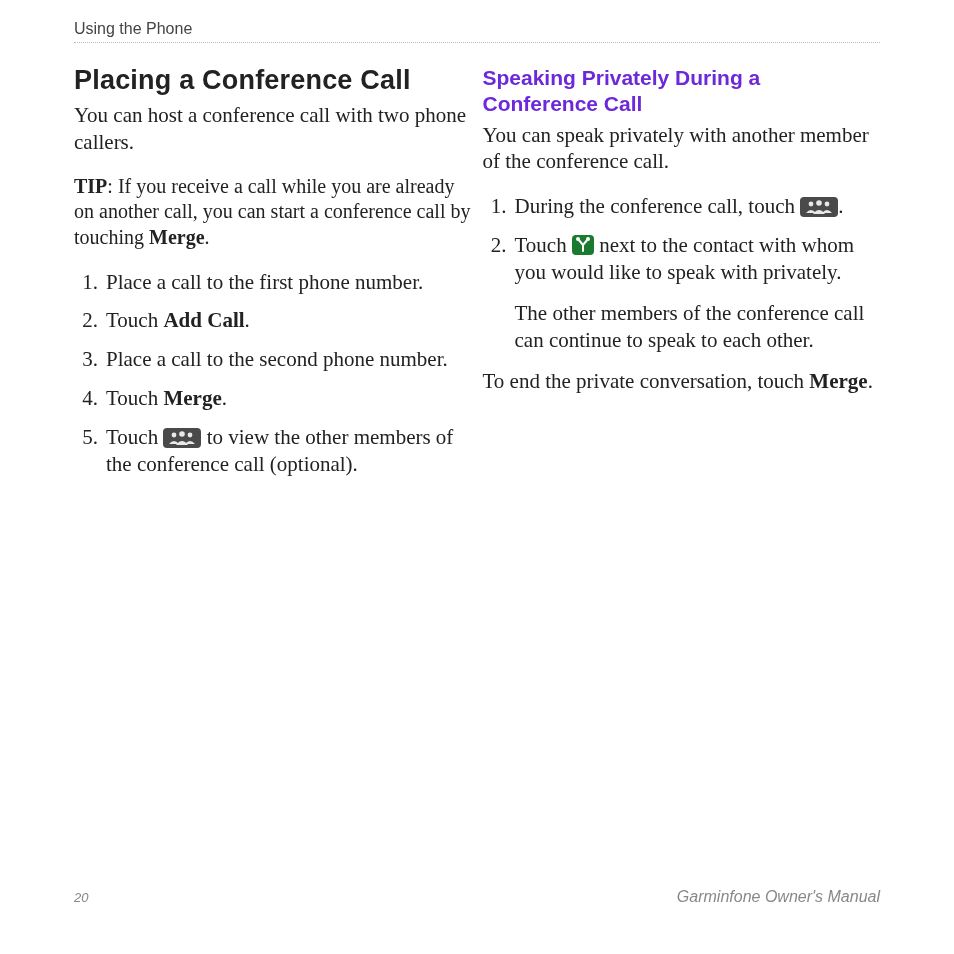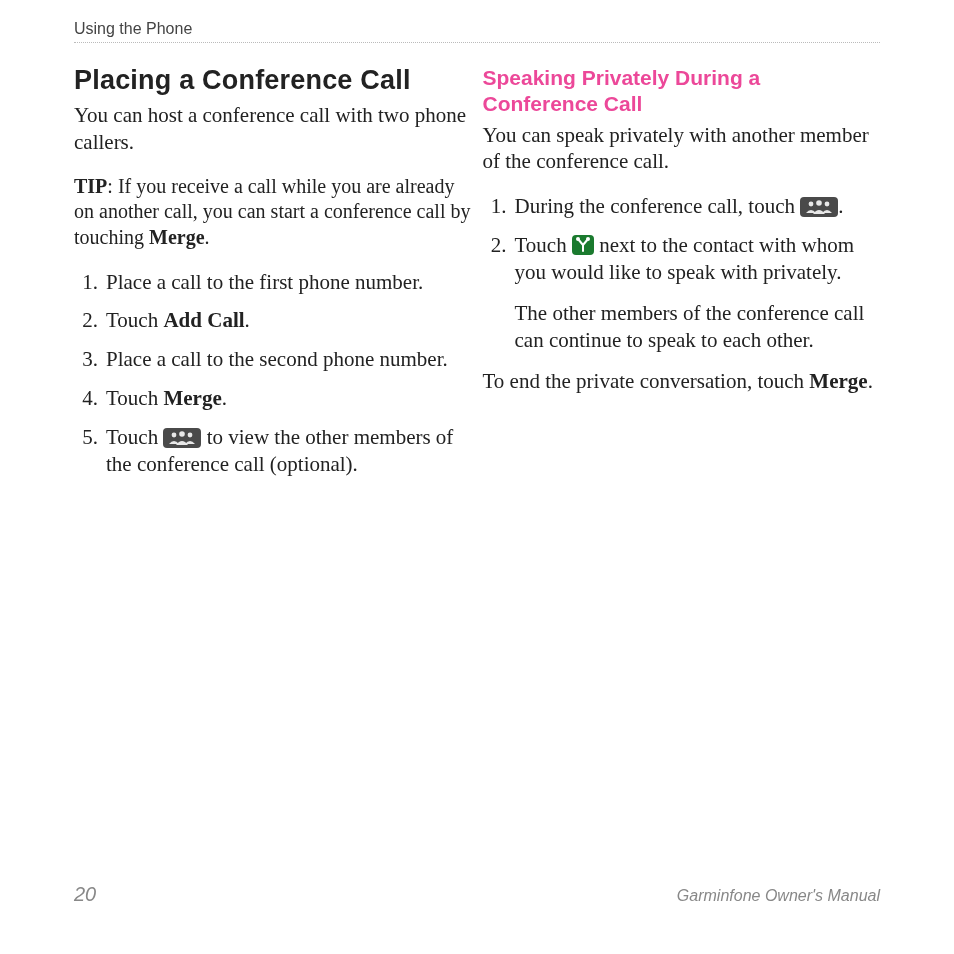--- a/index.html
+++ b/index.html
@@ -36,21 +36,21 @@
     font-size: 27px;
     font-weight: bold;
     color: #222;
     margin-bottom: 6px;
     letter-spacing: 0.2px;
   }
   h2.sub-heading {
     font-family: Arial, Helvetica, sans-serif;
     font-size: 21px;
     font-weight: bold;
-    color: #ec4899;
+    color: #6d28d9;
     margin-bottom: 4px;
     line-height: 1.25;
   }
   p.body {
     font-size: 21px;
     line-height: 1.28;
     margin-bottom: 18px;
   }
   p.tip {
     font-size: 20px;
@@ -114,21 +114,21 @@
     bottom: 48px;
     left: 74px;
     right: 74px;
     display: flex;
     justify-content: space-between;
     align-items: baseline;
   }
   .page-num {
     font-family: Arial, Helvetica, sans-serif;
     font-style: italic;
-    font-size: 20px;
+    font-size: 13px;
     color: #888;
   }
   .manual-title {
     font-family: Arial, Helvetica, sans-serif;
     font-style: italic;
     font-size: 16px;
     color: #888;
     margin-top: 46px;
   }
 </style>

